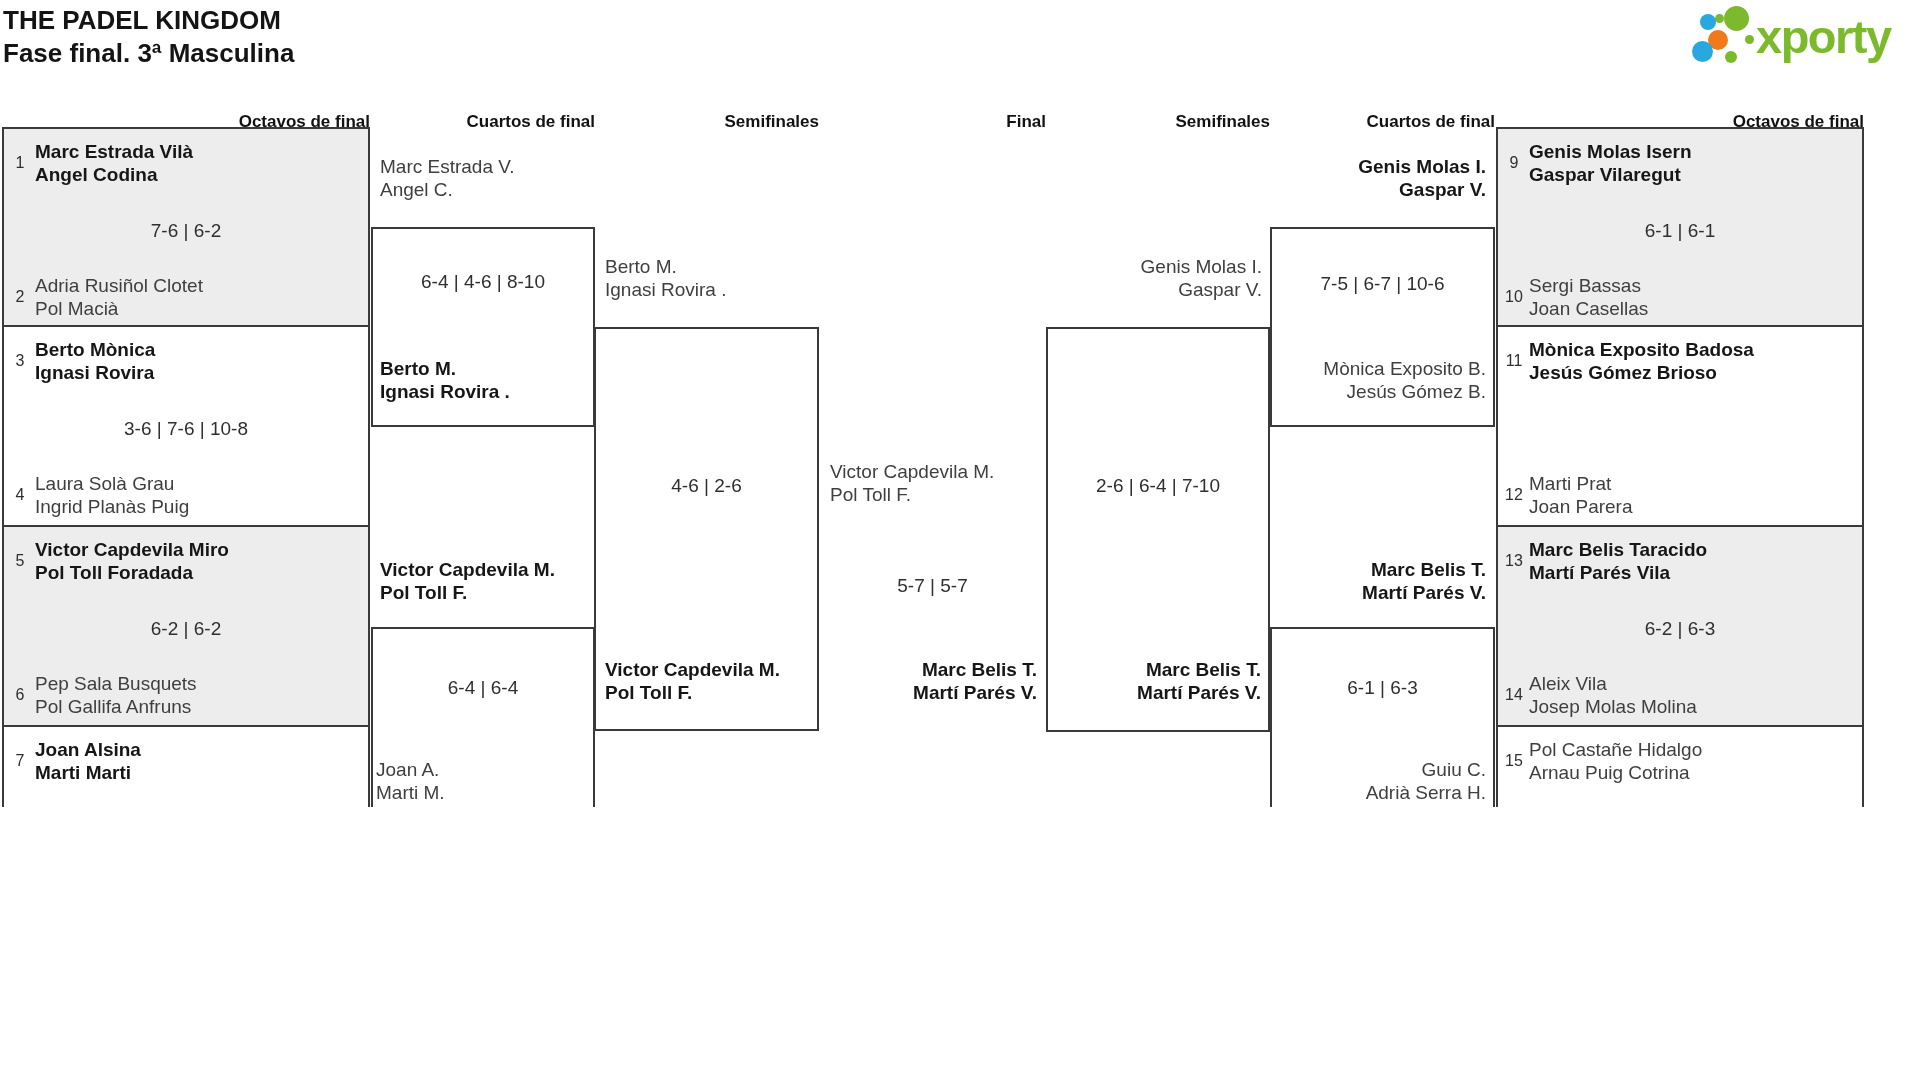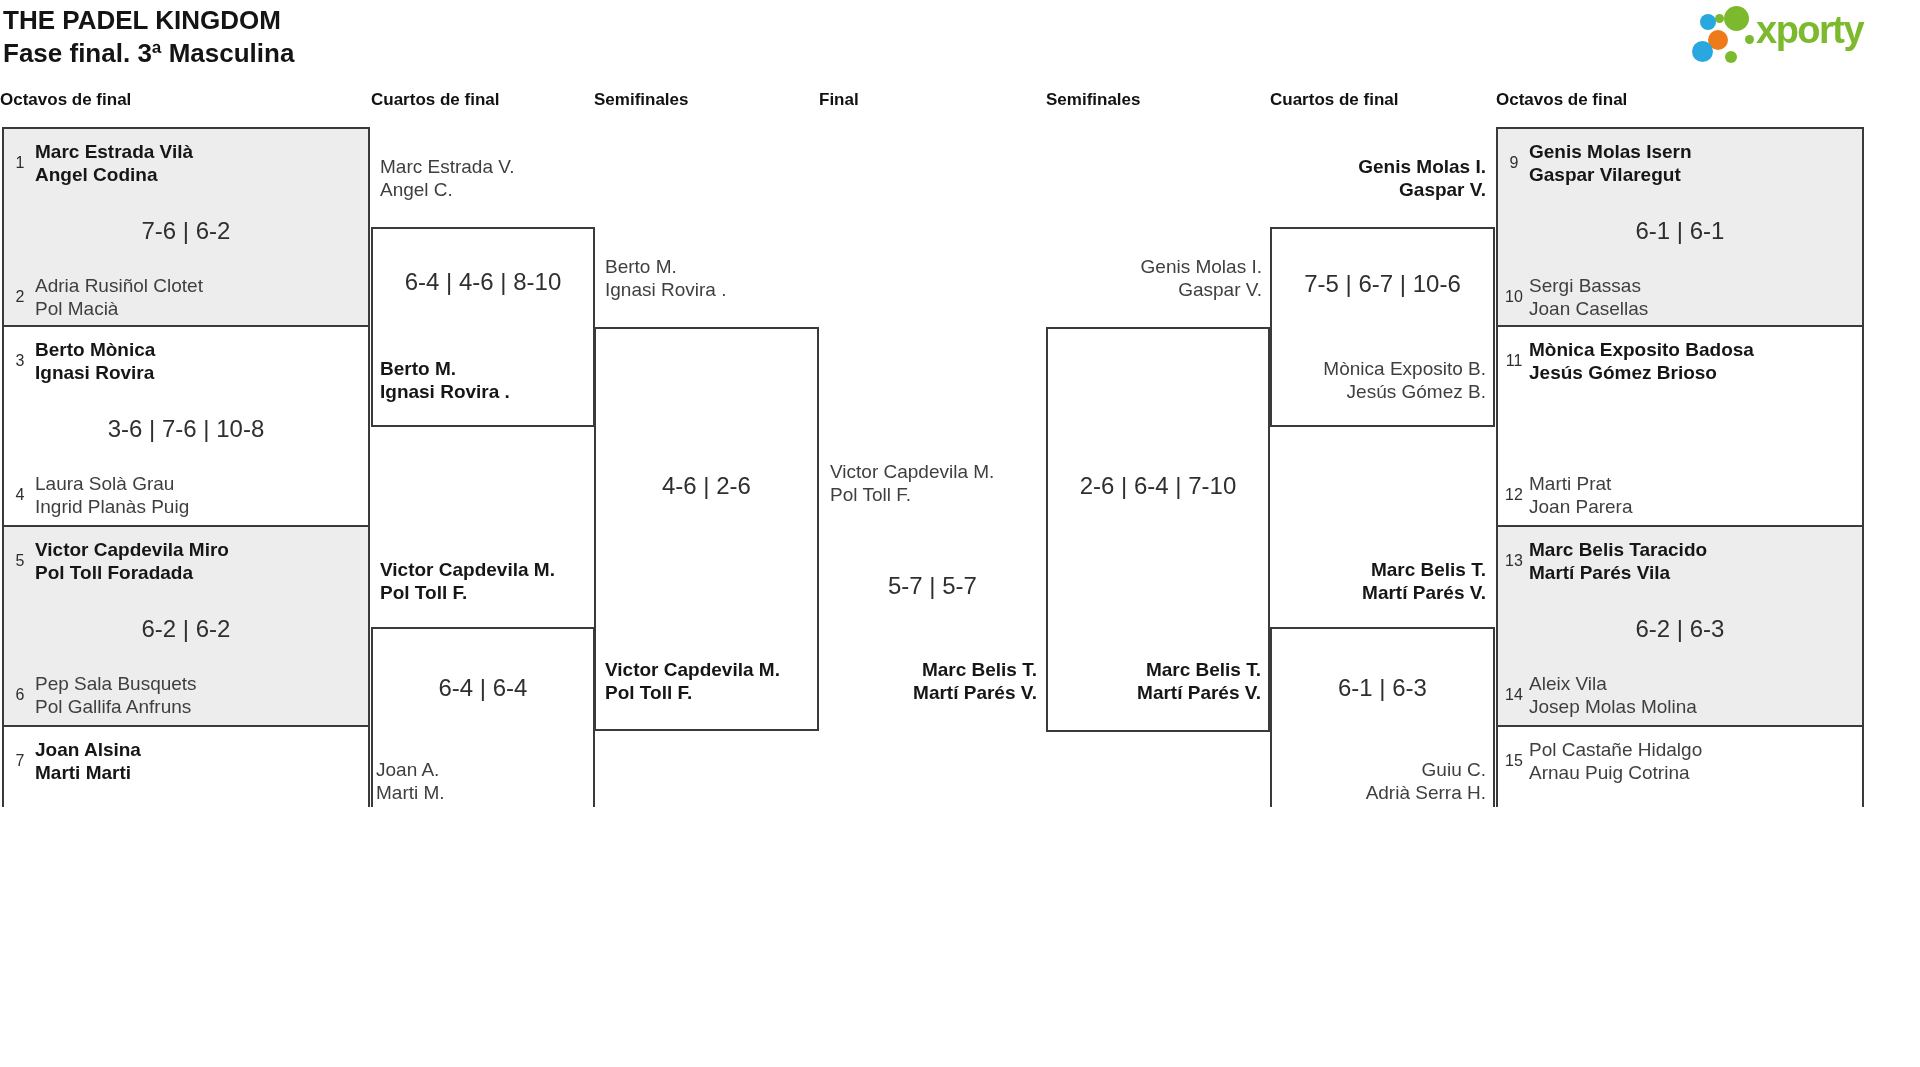--- a/index.html
+++ b/index.html
@@ -1,39 +1,39 @@
 <!DOCTYPE html>
 <html><head>
 <meta charset="utf-8">
 <style>
   html,body{margin:0;padding:0;background:#fff;}
   #canvas{position:relative;width:1920px;height:807px;background:#fff;overflow:hidden;
           font-family:"Liberation Sans",sans-serif;}
   .title{position:absolute;left:3px;top:4px;font-size:26px;font-weight:700;color:#141414;line-height:33px;}
-  .rh{position:absolute;top:90px;font-size:17px;font-weight:700;color:#121212;text-align:left;white-space:nowrap;}
+  .rh{position:absolute;top:112px;font-size:17px;font-weight:700;color:#121212;text-align:right;white-space:nowrap;}
   .box{position:absolute;border:2px solid #3a3a3a;box-sizing:border-box;background:#fff;}
   .box.g{background:#ededed;}
   .rbox{position:absolute;border:2px solid #3a3a3a;box-sizing:border-box;background:transparent;}
   .t{position:absolute;font-size:19px;line-height:23px;color:#3f3f3f;white-space:nowrap;z-index:3;}
   .t.w{font-weight:700;color:#161616;}
   .t.r{text-align:right;}
-  .sc{position:absolute;font-size:24px;line-height:23px;color:#2f2f2f;text-align:center;white-space:nowrap;z-index:3;}
+  .sc{position:absolute;font-size:19px;line-height:23px;color:#2f2f2f;text-align:center;white-space:nowrap;z-index:3;}
   .seed{position:absolute;font-size:16px;line-height:20px;color:#2f2f2f;width:24px;text-align:center;z-index:3;}
   
   .o-seed1{left:4px;top:24px;}
   .o-seed2{left:4px;top:158px;}
   .o-n1{left:31px;top:11px;position:absolute;}
   .o-n2{left:31px;top:145px;position:absolute;}
   .o-sc{left:0;right:0;top:90px;}
   .o-n1,.o-n2{font-size:19px;line-height:23px;color:#3f3f3f;white-space:nowrap;}
   .wn{font-weight:700;color:#161616;}
   
   #logo{position:absolute;left:1690px;top:3px;width:215px;height:68px;}
   .dot{position:absolute;border-radius:50%;}
-  #logo .word{position:absolute;left:66px;top:6px;font-size:38px;font-weight:800;
+  #logo .word{position:absolute;left:66px;top:6px;font-size:47px;font-weight:800;
               letter-spacing:-1.5px;color:#7cb92c;}
 </style>
 </head>
 <body>
 
 <div id="canvas">
 
   <div class="title">
     <div>THE PADEL KINGDOM</div>
     <div>Fase final. 3ª Masculina</div>

